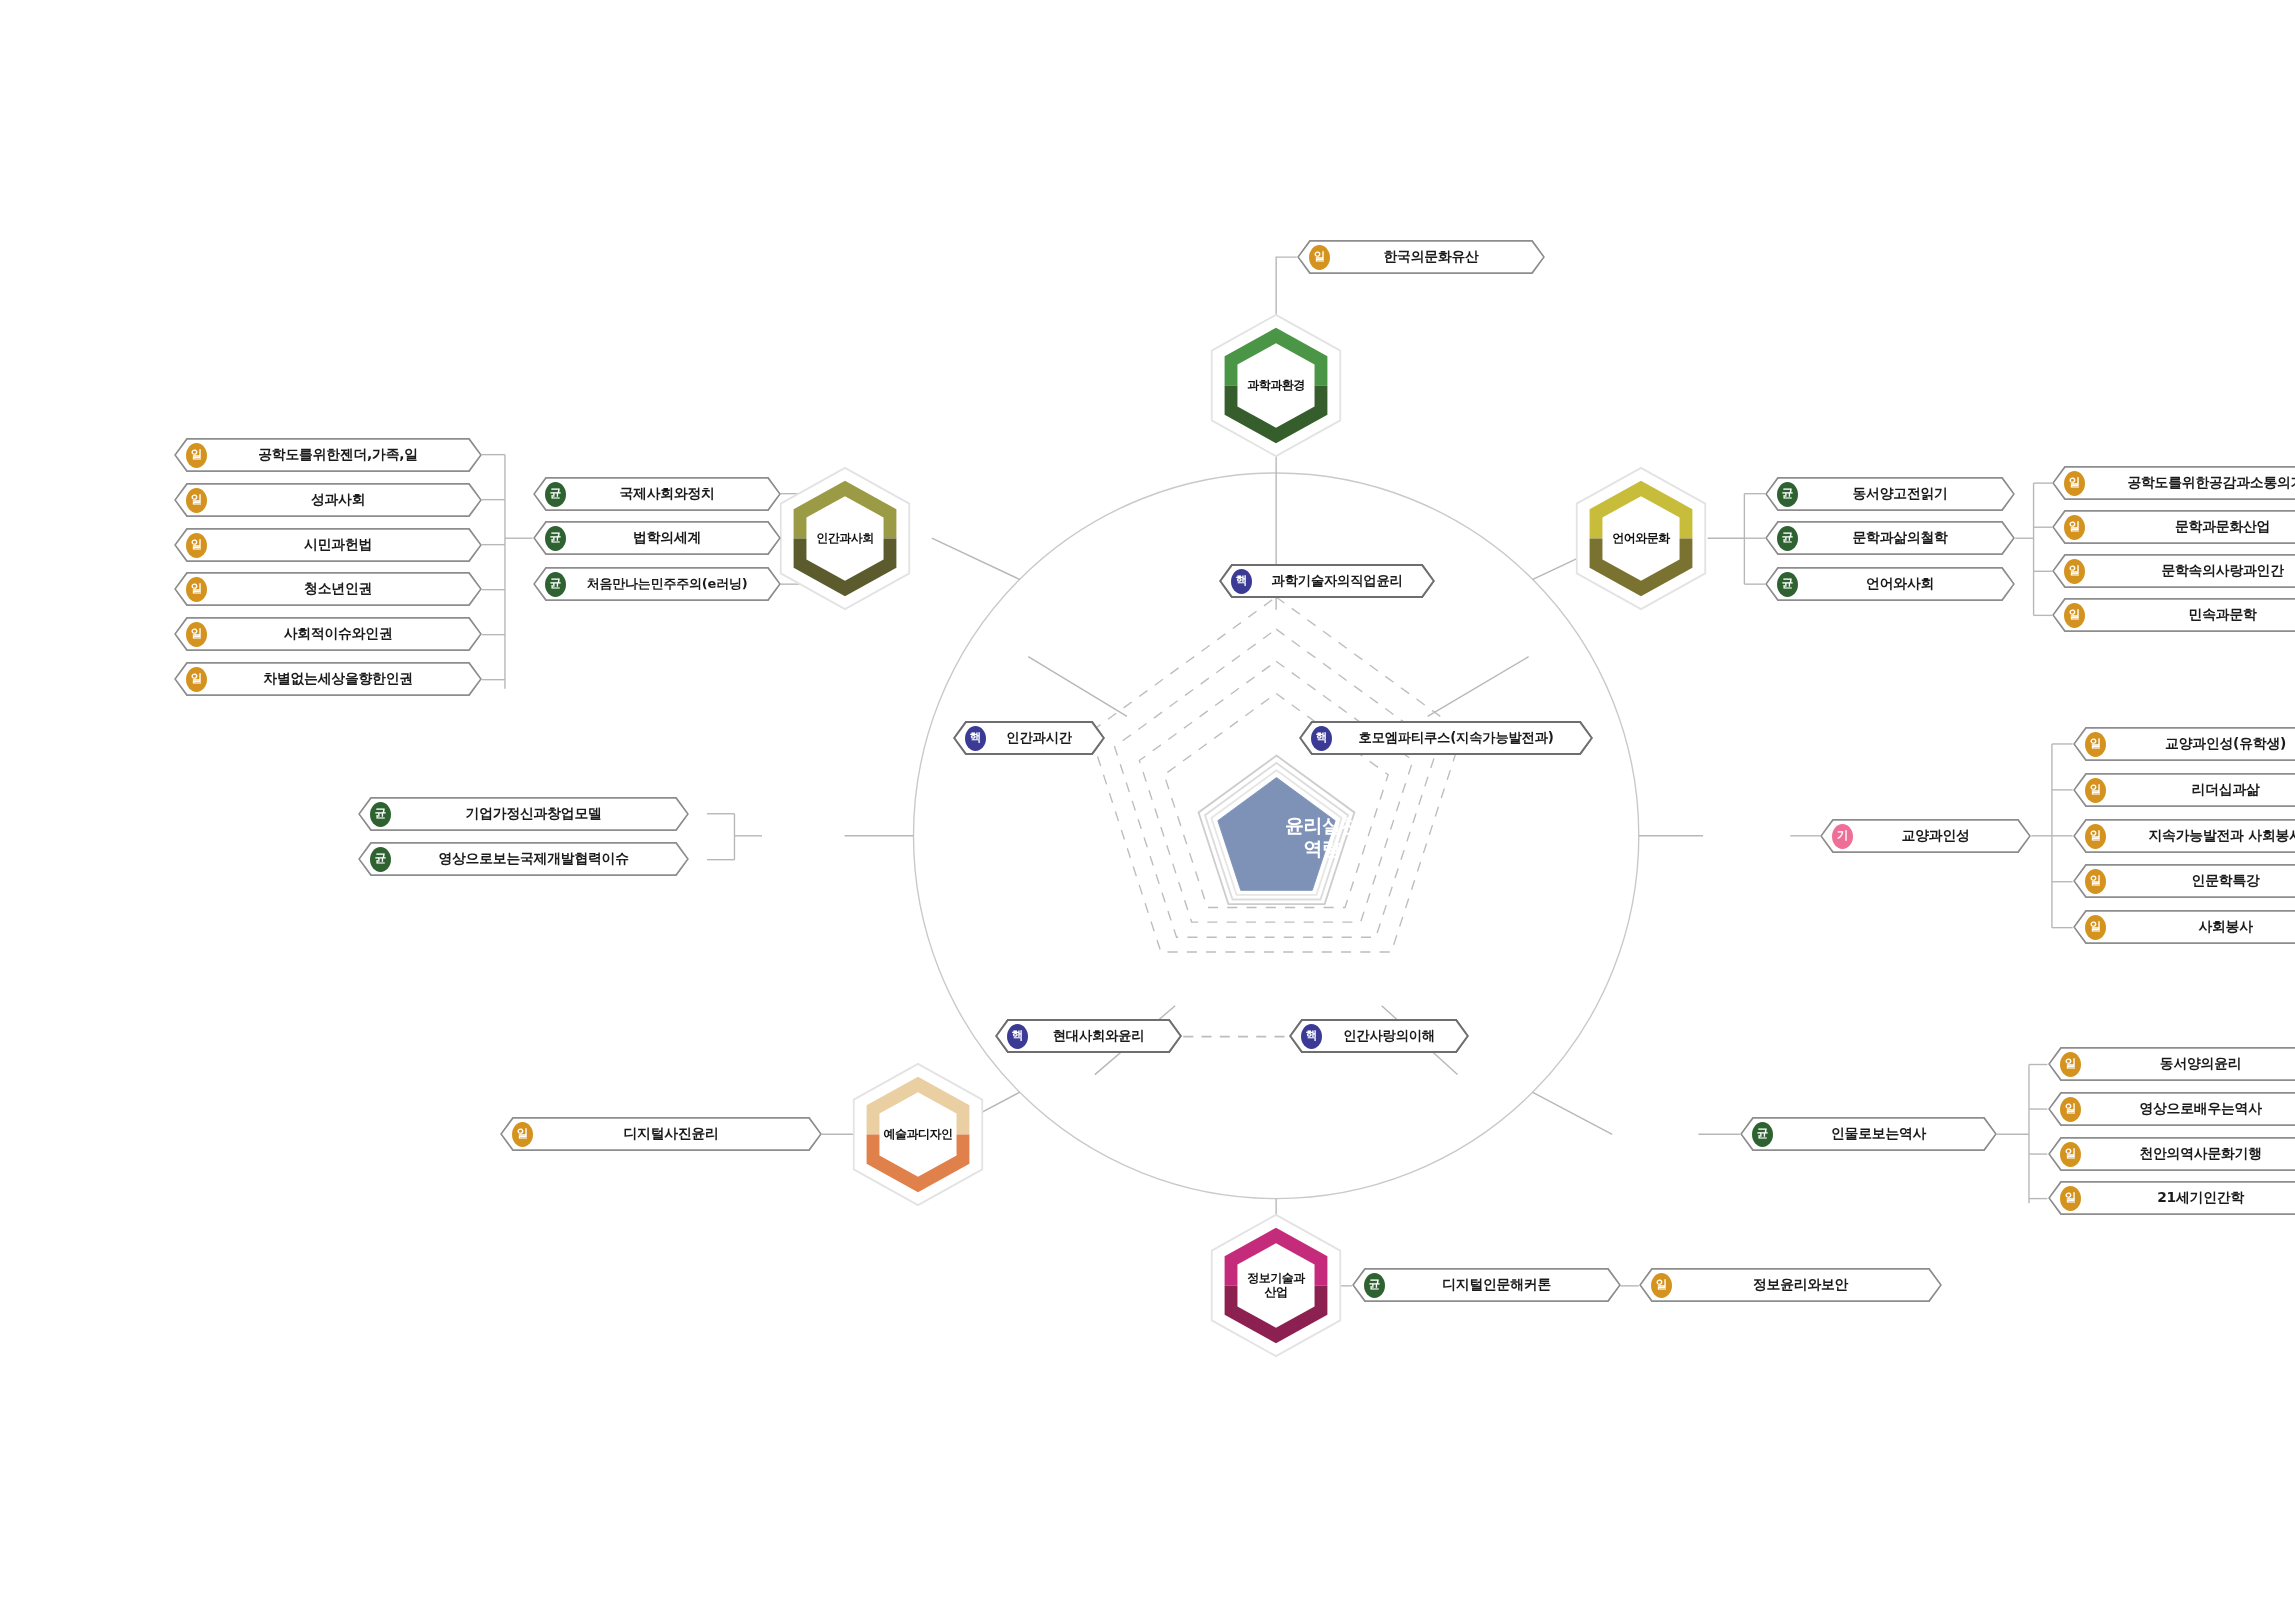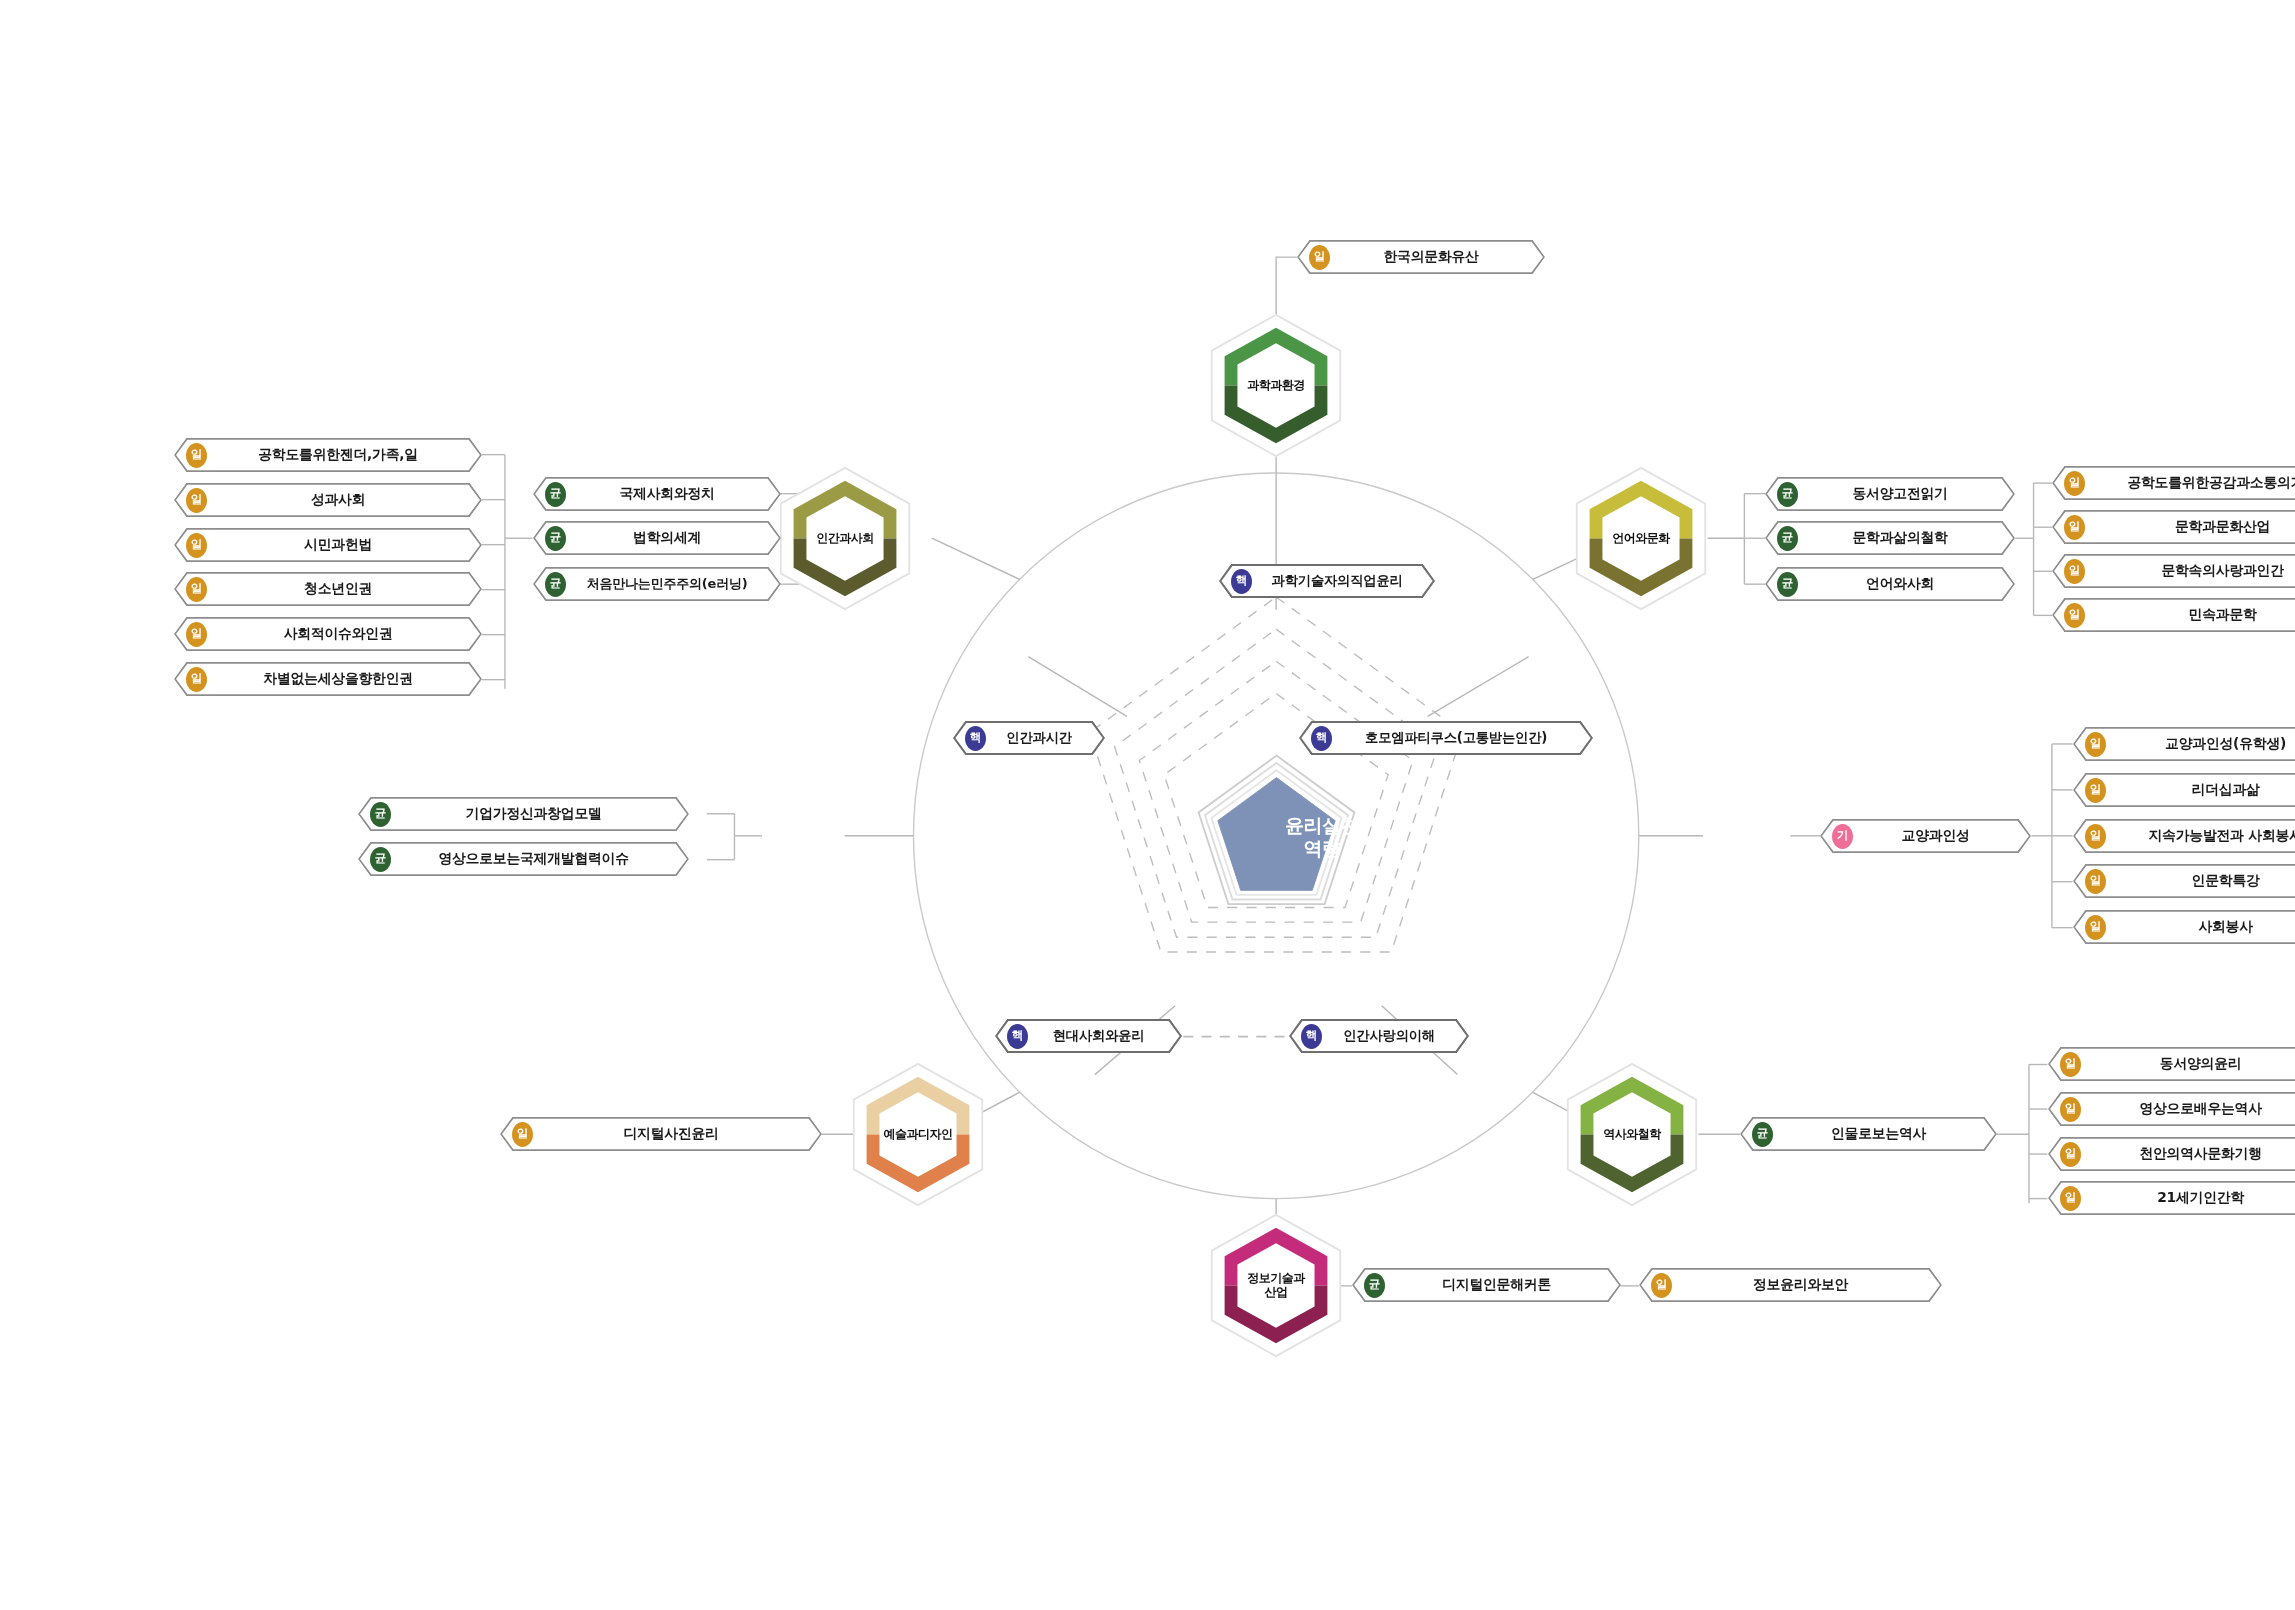--- a/index.html
+++ b/index.html
@@ -249,21 +249,21 @@
     <span class="ptext">과학기술자의직업윤리</span>
   </div>
 
   <div class="pill core" style="left:1299px; top:721px; width:294px;">
     <span class="edge">
       <svg viewBox="0 0 640 74" preserveAspectRatio="none">
           <polygon points="2,37 28,2 612,2 638,37 612,72 28,72" fill="none" stroke="#6e6e6e" stroke-width="5"></polygon>
         </svg>
     </span>
     <span class="badge" style="background:#3b3b96;">핵</span>
-    <span class="ptext">호모엠파티쿠스(고통받는인간)</span>
+    <span class="ptext">호모엠파티쿠스(지속가능발전과)</span>
   </div>
 
   <div class="pill core" style="left:953px; top:721px; width:152px;">
     <span class="edge">
       <svg viewBox="0 0 330 74" preserveAspectRatio="none">
           <polygon points="2,37 28,2 302,2 328,37 302,72 28,72" fill="none" stroke="#6e6e6e" stroke-width="5"></polygon>
         </svg>
     </span>
     <span class="badge" style="background:#3b3b96;">핵</span>
     <span class="ptext">인간과시간</span>
@@ -317,29 +317,20 @@
     <svg viewBox="0 0 292 320">
       <polygon points="146,6 286,84 286,236 146,314 6,236 6,84" fill="#ffffff" stroke="#e3e3e3" stroke-width="4"></polygon>
       <path d="M146,34 258,96 258,160 34,160 34,96 Z" fill="#c8bd3a"></path>
       <path d="M146,286 258,224 258,160 34,160 34,224 Z" fill="#7a7230"></path>
       <polygon points="146,68 230,114 230,206 146,252 62,206 62,114" fill="#ffffff"></polygon>
     </svg>
     <span class="hlabel">언어와문화</span>
   </div>
 
 
-  <div class="hex" style="left:1565px; top:1061px; width:134px; height:147px;">
-    <svg viewBox="0 0 292 320">
-      <polygon points="146,6 286,84 286,236 146,314 6,236 6,84" fill="#ffffff" stroke="#e3e3e3" stroke-width="4"></polygon>
-      <path d="M146,34 258,96 258,160 34,160 34,96 Z" fill="#85b343"></path>
-      <path d="M146,286 258,224 258,160 34,160 34,224 Z" fill="#4e6330"></path>
-      <polygon points="146,68 230,114 230,206 146,252 62,206 62,114" fill="#ffffff"></polygon>
-    </svg>
-    <span class="hlabel">역사와철학</span>
-  </div>
 
   <div class="hex" style="left:1209px; top:1212px; width:134px; height:147px;">
     <svg viewBox="0 0 292 320">
       <polygon points="146,6 286,84 286,236 146,314 6,236 6,84" fill="#ffffff" stroke="#e3e3e3" stroke-width="4"></polygon>
       <path d="M146,34 258,96 258,160 34,160 34,96 Z" fill="#c52b7b"></path>
       <path d="M146,286 258,224 258,160 34,160 34,224 Z" fill="#8c2151"></path>
       <polygon points="146,68 230,114 230,206 146,252 62,206 62,114" fill="#ffffff"></polygon>
     </svg>
     <span class="hlabel">정보기술과
 산업</span>

